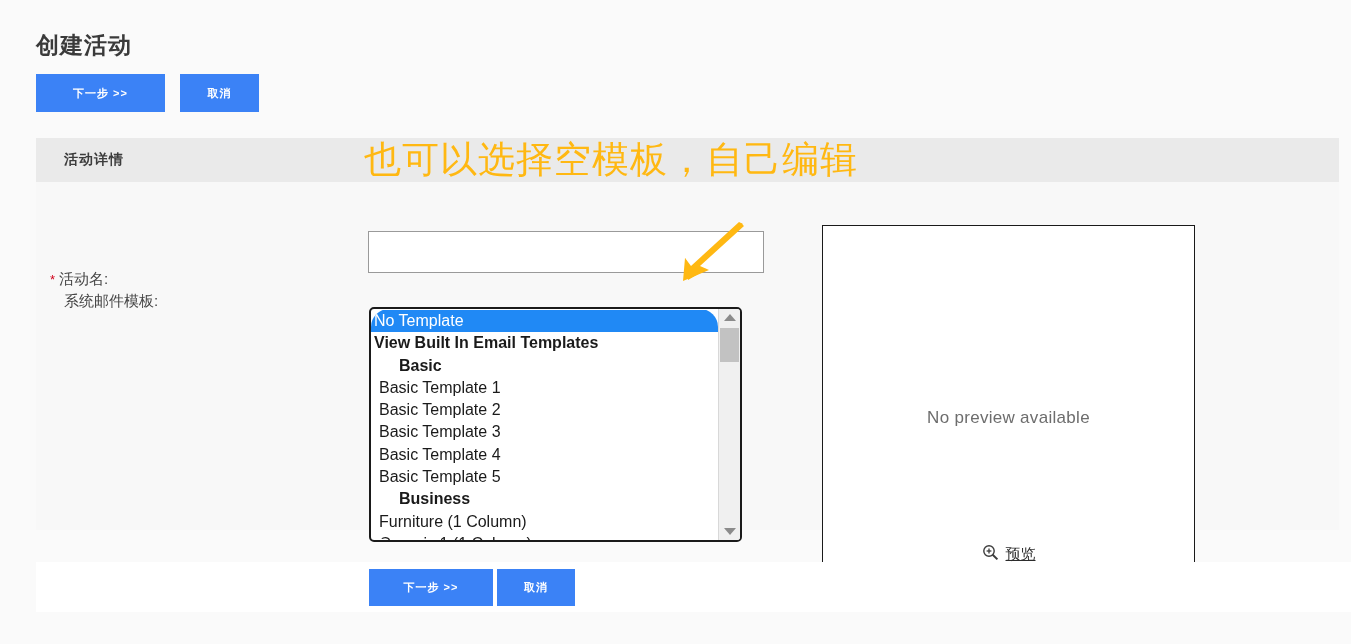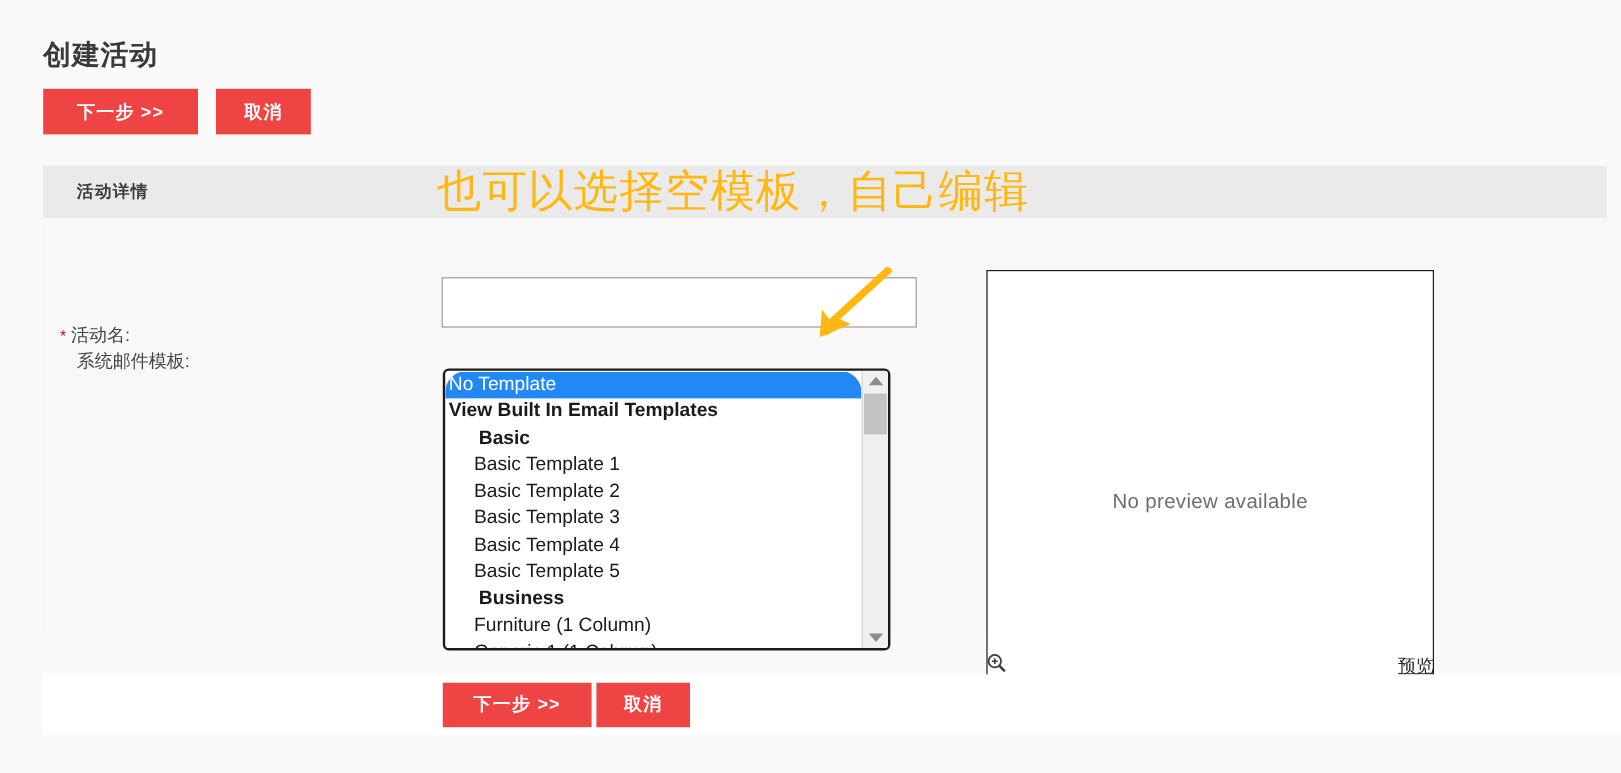--- a/index.html
+++ b/index.html
@@ -21,25 +21,25 @@
     position: absolute;
     left: 36px;
     top: 30px;
     font-size: 23px;
     font-weight: bold;
     color: #3a3a3a;
     letter-spacing: 1px;
   }
 
   .btn-orange {
-    background: #ef4444;
+    background: #3b82f6;
     color: #ffffff;
     border: none;
     font-family: "Liberation Sans", "DejaVu Sans", sans-serif;
-    font-size: 15px;
+    font-size: 11px;
     font-weight: bold;
     letter-spacing: 1px;
     cursor: pointer;
     display: inline-flex;
     align-items: center;
     justify-content: center;
     height: 38px;
     padding: 0 16px;
     box-sizing: border-box;
   }
@@ -134,21 +134,21 @@
     font-size: 16px;
     line-height: 22.3px;
     height: 22.3px;
     color: #1a1a1a;
     white-space: nowrap;
     font-family: "Liberation Sans", "DejaVu Sans", sans-serif;
     cursor: default;
   }
   .lb-item.lvl0 { padding-left: 3px; }
   .lb-item.lvl1 { padding-left: 28px; font-weight: bold; }
-  .lb-item.lvl2 { padding-left: 24px; }
+  .lb-item.lvl2 { padding-left: 8px; }
   .lb-item.bold { font-weight: bold; }
   .lb-item.selected {
     background: #2089f5;
     color: #ffffff;
   }
 
   
   #listbox-scrollbar {
     flex: 0 0 21px;
     background: #f0f0f0;
@@ -202,21 +202,21 @@
     color: #6d6d6d;
     letter-spacing: 0.3px;
   }
   #preview-link-row {
     position: absolute;
     left: 786px;
     top: 362px;
     width: 373px;
     display: flex;
     align-items: center;
-    justify-content: space-between;
+    justify-content: center;
     gap: 7px;
   }
   #preview-link-text {
     font-size: 15px;
     color: #2d2d2d;
     text-decoration: underline;
     cursor: pointer;
   }
   #magnifier-icon { display: block; }
 

